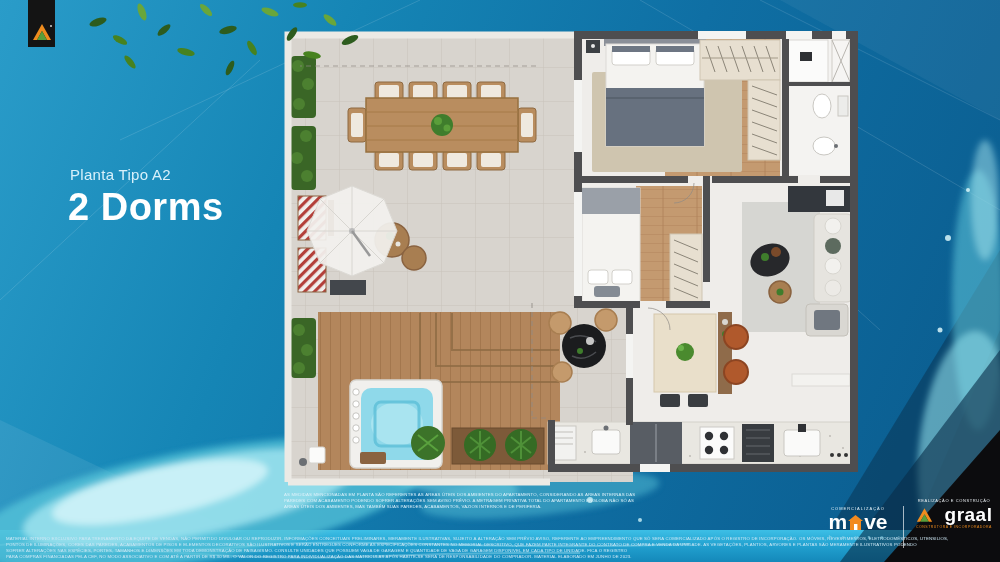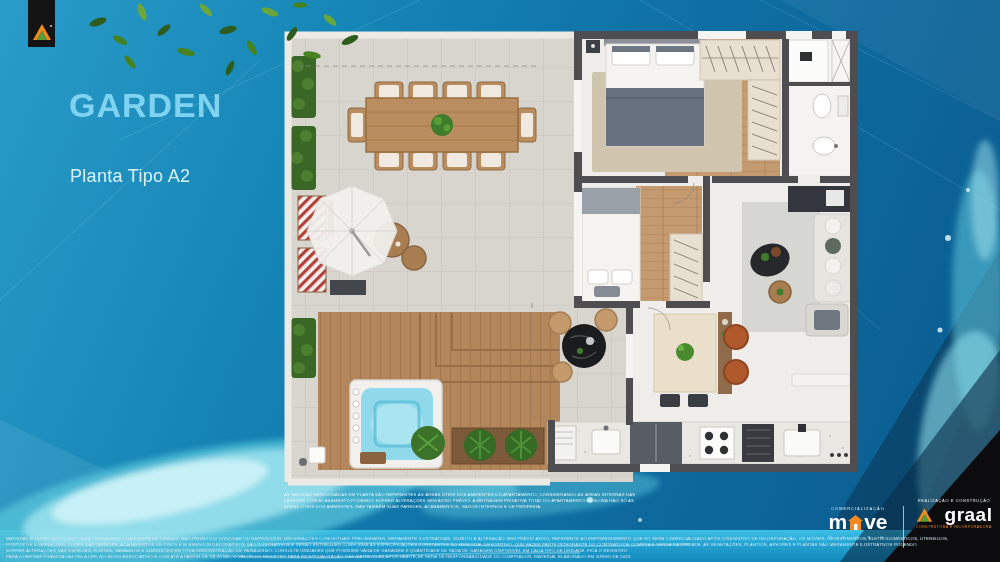--- a/index.html
+++ b/index.html
@@ -8,21 +8,21 @@
     position:relative;width:1000px;height:562px;overflow:hidden;
     font-family:"Liberation Sans",sans-serif;
     background:linear-gradient(112deg,#2a9cc9 0%,#1585b5 30%,#0f6fa4 58%,#0a5a8c 100%);
   }
   .abs{position:absolute;}
   svg{display:block;}
 
   
   .brand-badge{left:28px;top:0;width:27px;height:47px;background:#141414;display:flex;align-items:flex-end;justify-content:center;padding-bottom:6px;}
   .title{left:69px;top:86px;font-size:34px;font-weight:bold;letter-spacing:1px;color:#7fd2f0;}
-  .plan-label{left:70px;top:166px;font-size:18px;color:#d9f1fb;letter-spacing:.3px;}
+  .plan-label{left:70px;top:166px;font-size:15px;color:#d9f1fb;letter-spacing:.3px;}
   .dorms{left:68px;top:186px;font-size:38px;font-weight:bold;color:#ffffff;letter-spacing:.5px;}
   .area{left:70px;top:228px;font-size:26px;color:#9bd9ef;letter-spacing:.5px;}
 
   
   .tiny{font-size:6px;line-height:8px;color:#ddf1fa;letter-spacing:.2px;transform:scale(.72);transform-origin:0 0;text-transform:uppercase;}
   .tiny div{white-space:nowrap;}
   .plan-caption{left:284px;top:492px;width:640px;}
   .disclaimer{left:6px;top:536px;width:1380px;color:#cfe9f6;}
 
   
@@ -401,22 +401,22 @@
   </svg>
 
   <div class="abs brand-badge">
     <svg width="20" height="18" viewBox="0 0 20 18">
       <polygon points="10,1 19,17 15,17 10,8 5,17 1,17" fill="#ef8c1e"></polygon>
       <polygon points="10,8 15,17 5,17" fill="#5a9e3a"></polygon>
       <circle cx="19" cy="3" r="1" fill="#ffffff" opacity=".8"></circle>
     </svg>
   </div>
 
-  <div class="abs title">GARDEN</div>
   <div class="abs plan-label">Planta Tipo A2</div>
+  <div class="abs dorms">2 Dorms</div>
 
   <div class="abs tiny plan-caption">
     <div>AS MEDIDAS MENCIONADAS EM PLANTA SÃO REFERENTES ÀS ÁREAS ÚTEIS DOS AMBIENTES DO APARTAMENTO, CONSIDERANDO AS ÁREAS INTERNAS DAS</div>
     <div>PAREDES COM ACABAMENTO PODENDO SOFRER ALTERAÇÕES SEM AVISO PRÉVIO. A METRAGEM PRIVATIVA TOTAL DO APARTAMENTO ENGLOBA NÃO SÓ AS</div>
     <div>ÁREAS ÚTEIS DOS AMBIENTES, MAS TAMBÉM SUAS PAREDES, ACABAMENTOS, VAZIOS INTERNOS E DE PERIFERIA.</div>
   </div>
 
   <div class="abs tiny disclaimer">
     <div>MATERIAL INTERNO EXCLUSIVO PARA TREINAMENTO DA EQUIPE DE VENDAS, NÃO PERMITIDO DIVULGAR OU REPRODUZIR. INFORMAÇÕES CONCEITUAIS PRELIMINARES, MERAMENTE ILUSTRATIVAS, SUJEITO À ALTERAÇÃO SEM PRÉVIO AVISO, REFERENTE AO EMPREENDIMENTO QUE SÓ SERÁ COMERCIALIZADO APÓS O REGISTRO DE INCORPORAÇÃO. OS MÓVEIS, REVESTIMENTOS, ELETRODOMÉSTICOS, UTENSÍLIOS,</div>
     <div>PONTOS DE ILUMINAÇÕES, CORES DAS PAREDES, ACABAMENTOS DE PISOS E ELEMENTOS DECORATIVOS SÃO ILUSTRATIVOS E SERÃO ENTREGUES CONFORME AS ESPECIFICAÇÕES CONSTANTES NO MEMORIAL DESCRITIVO, QUE FAZEM PARTE INTEGRANTE DO CONTRATO DE COMPRA E VENDA DA UNIDADE. AS VEGETAÇÕES, PLANTIOS, ÁRVORES E PLANTAS SÃO MERAMENTE ILUSTRATIVOS PODENDO</div>

